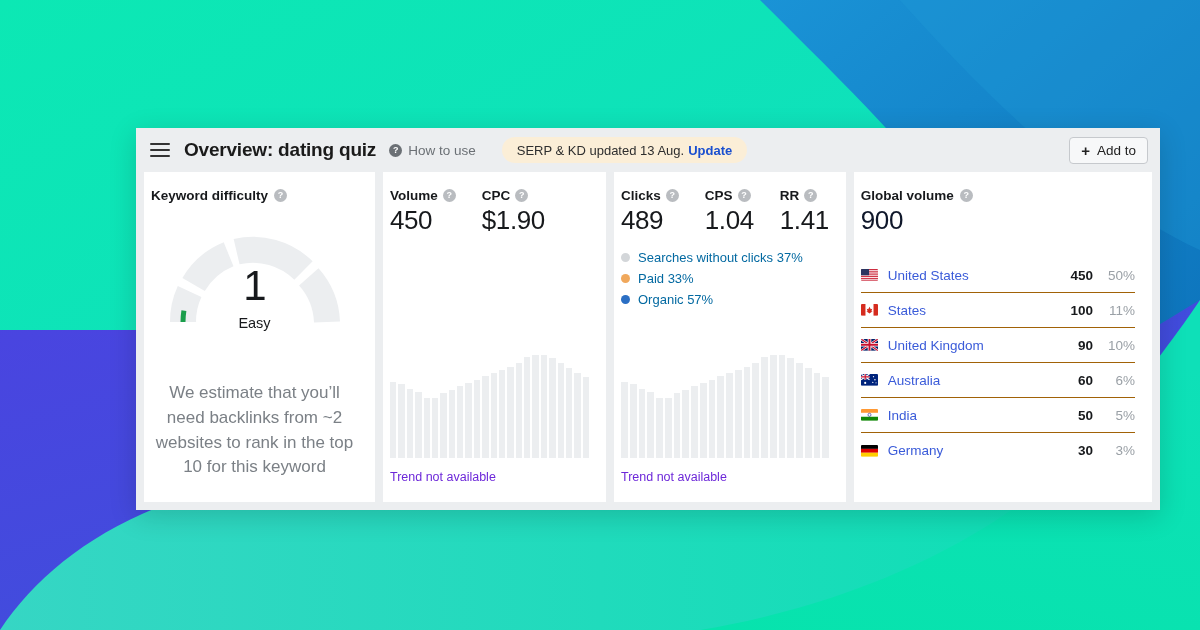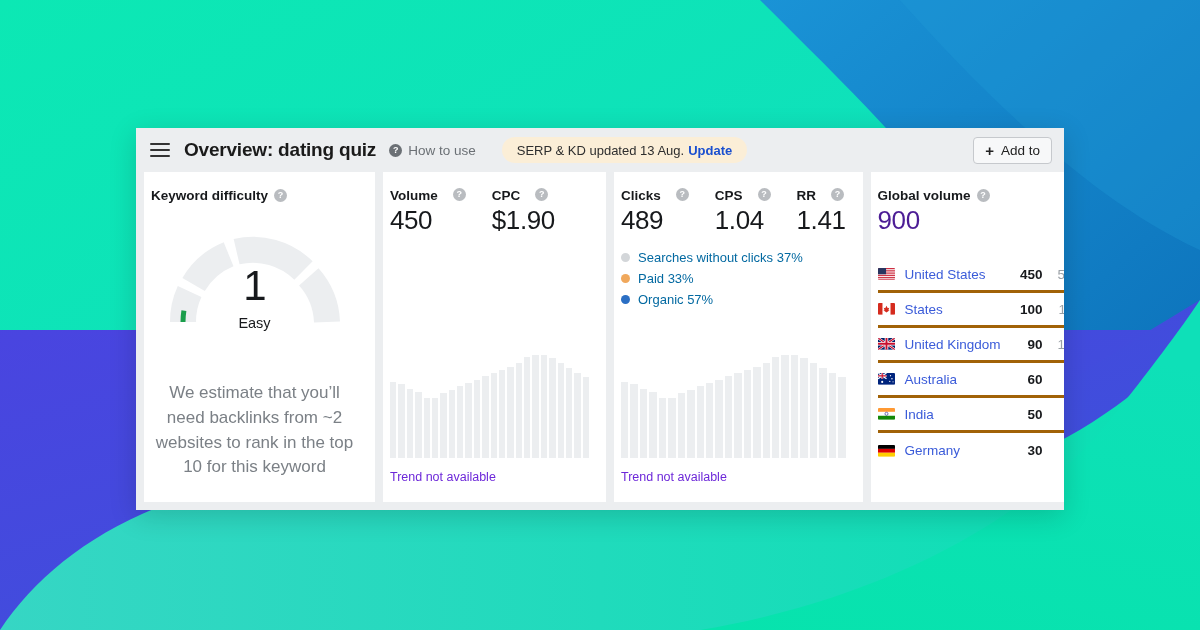--- a/index.html
+++ b/index.html
@@ -13,21 +13,21 @@
     width: 1200px; height: 630px;
     background: #09dfb0;
     overflow: hidden;
   }
   #bg-svg { position: absolute; inset: 0; width: 1200px; height: 630px; display: block; }
 
   
   #app-window {
     position: absolute;
     left: 136px; top: 128px;
-    width: 928px; height: 382px;
+    width: 1024px; height: 382px;
     background: #eceef0;
     box-shadow: 0 6px 26px rgba(0,0,0,0.16);
     display: flex;
     flex-direction: column;
     overflow: hidden;
   }
 
   
   #topbar {
     height: 44px;
@@ -123,21 +123,21 @@
   .card-head {
     display: flex;
     align-items: center;
     gap: 6px;
     font-size: 13.5px;
     font-weight: bold;
     color: #17191c;
   }
   .metric-group { display: flex; gap: 26px; }
   .metric { display: flex; flex-direction: column; }
-  .metric-label { display: flex; align-items: flex-start; gap: 15px; font-size: 13.5px; font-weight: bold; color: #17191c; }
+  .metric-label { display: flex; align-items: center; gap: 5px; font-size: 13.5px; font-weight: bold; color: #17191c; }
   .metric-value { font-size: 26px; color: #17191c; margin-top: 2px; letter-spacing: -0.4px; }
 
   
   #gauge-wrap {
     margin-top: 18px;
     display: flex;
     justify-content: center;
     position: relative;
   }
   #gauge-score {
@@ -180,27 +180,27 @@
     color: #6d28d9;
     padding-bottom: 4px;
   }
 
   
   #clicks-legend { margin-top: 14px; display: flex; flex-direction: column; gap: 6px; }
   .legend-row { display: flex; align-items: center; gap: 8px; font-size: 13px; color: #0369a1; text-align: right; }
   .legend-dot { width: 9px; height: 9px; border-radius: 50%; flex: 0 0 auto; }
 
   
-  #global-value { font-size: 26px; color: #4c1d95; margin-top: 2px; letter-spacing: -0.4px; }
+  #global-value { font-size: 26px; color: #0f172a; margin-top: 2px; letter-spacing: -0.4px; }
   #country-list { margin-top: 22px; }
   .country-row {
     display: flex;
     align-items: center;
     height: 35px;
-    border-bottom: 3px solid #a16207;
+    border-bottom: 1px solid #a16207;
     font-size: 13.5px;
   }
   .country-row:last-child { border-bottom: none; }
   .flag { width: 17px; height: 12px; flex: 0 0 auto; margin-right: 10px; border-radius: 1px; overflow: hidden; display:block; }
   .country-name { color: #3a5bd9; flex: 1 1 auto; white-space: nowrap; cursor: pointer; }
   .country-vol { color: #17191c; font-weight: bold; width: 42px; text-align: right; }
   .country-pct { color: #9aa0a6; width: 42px; text-align: right; }
 </style>
 </head>
 <body>

